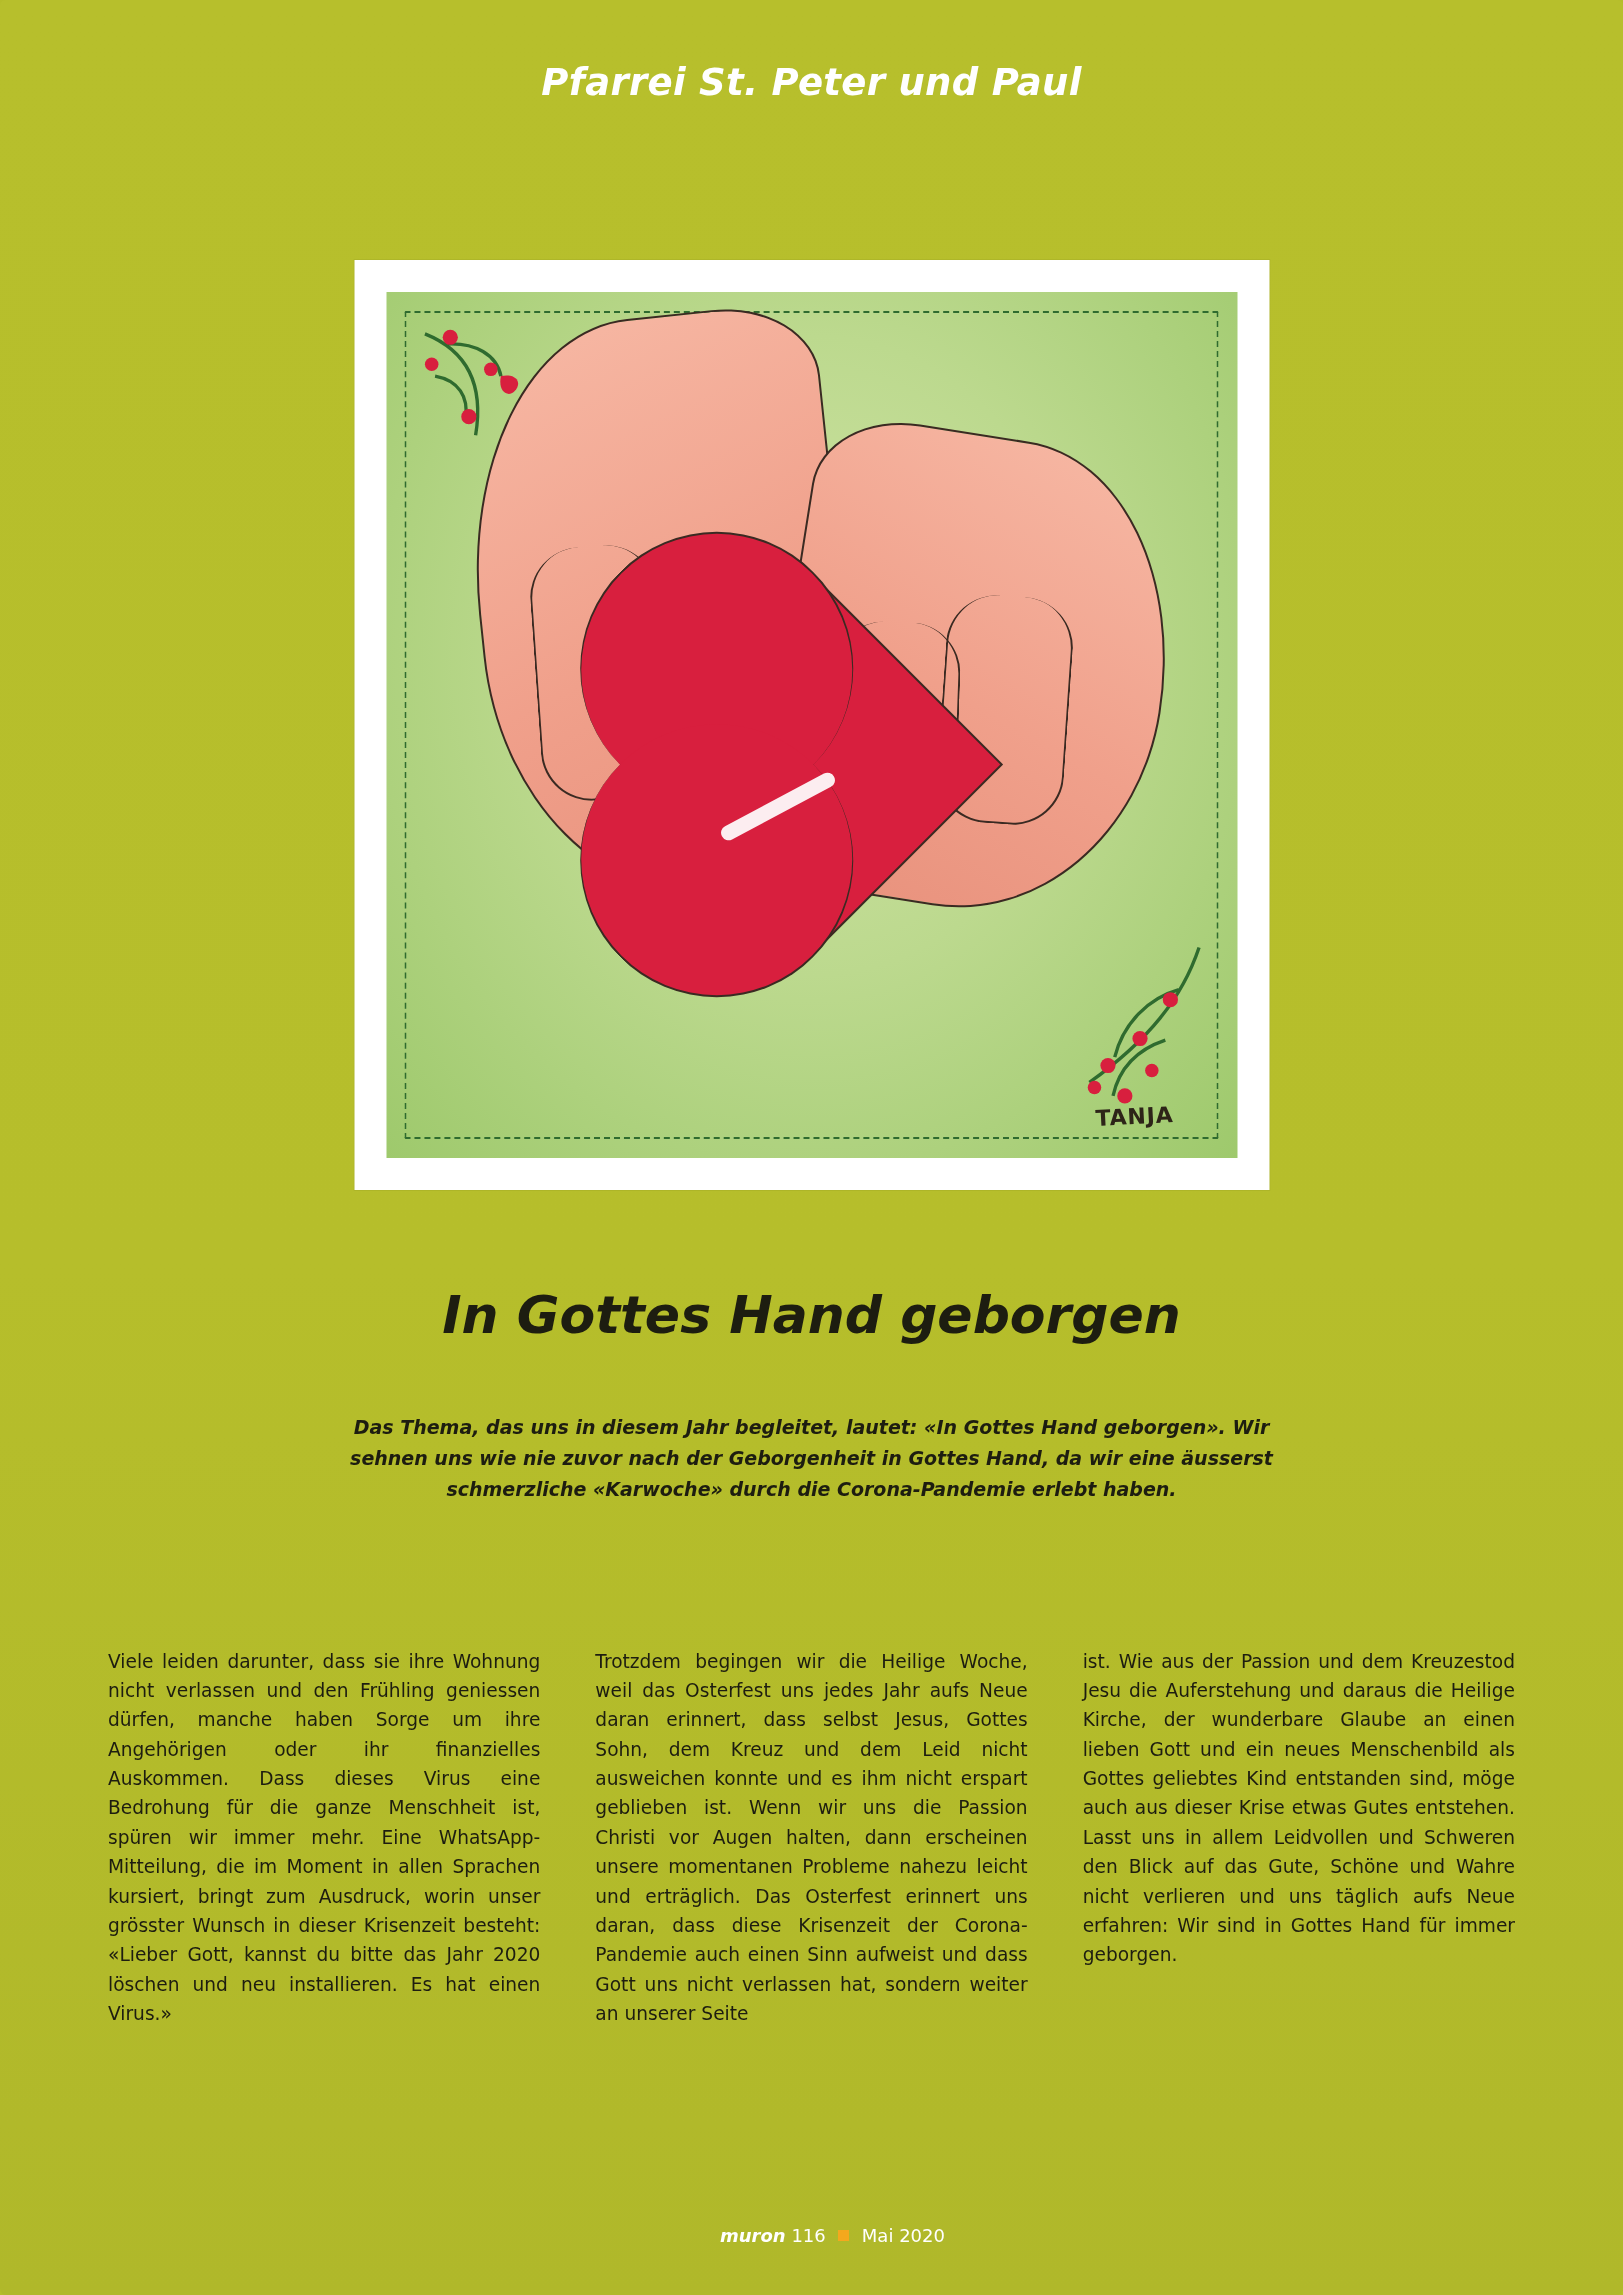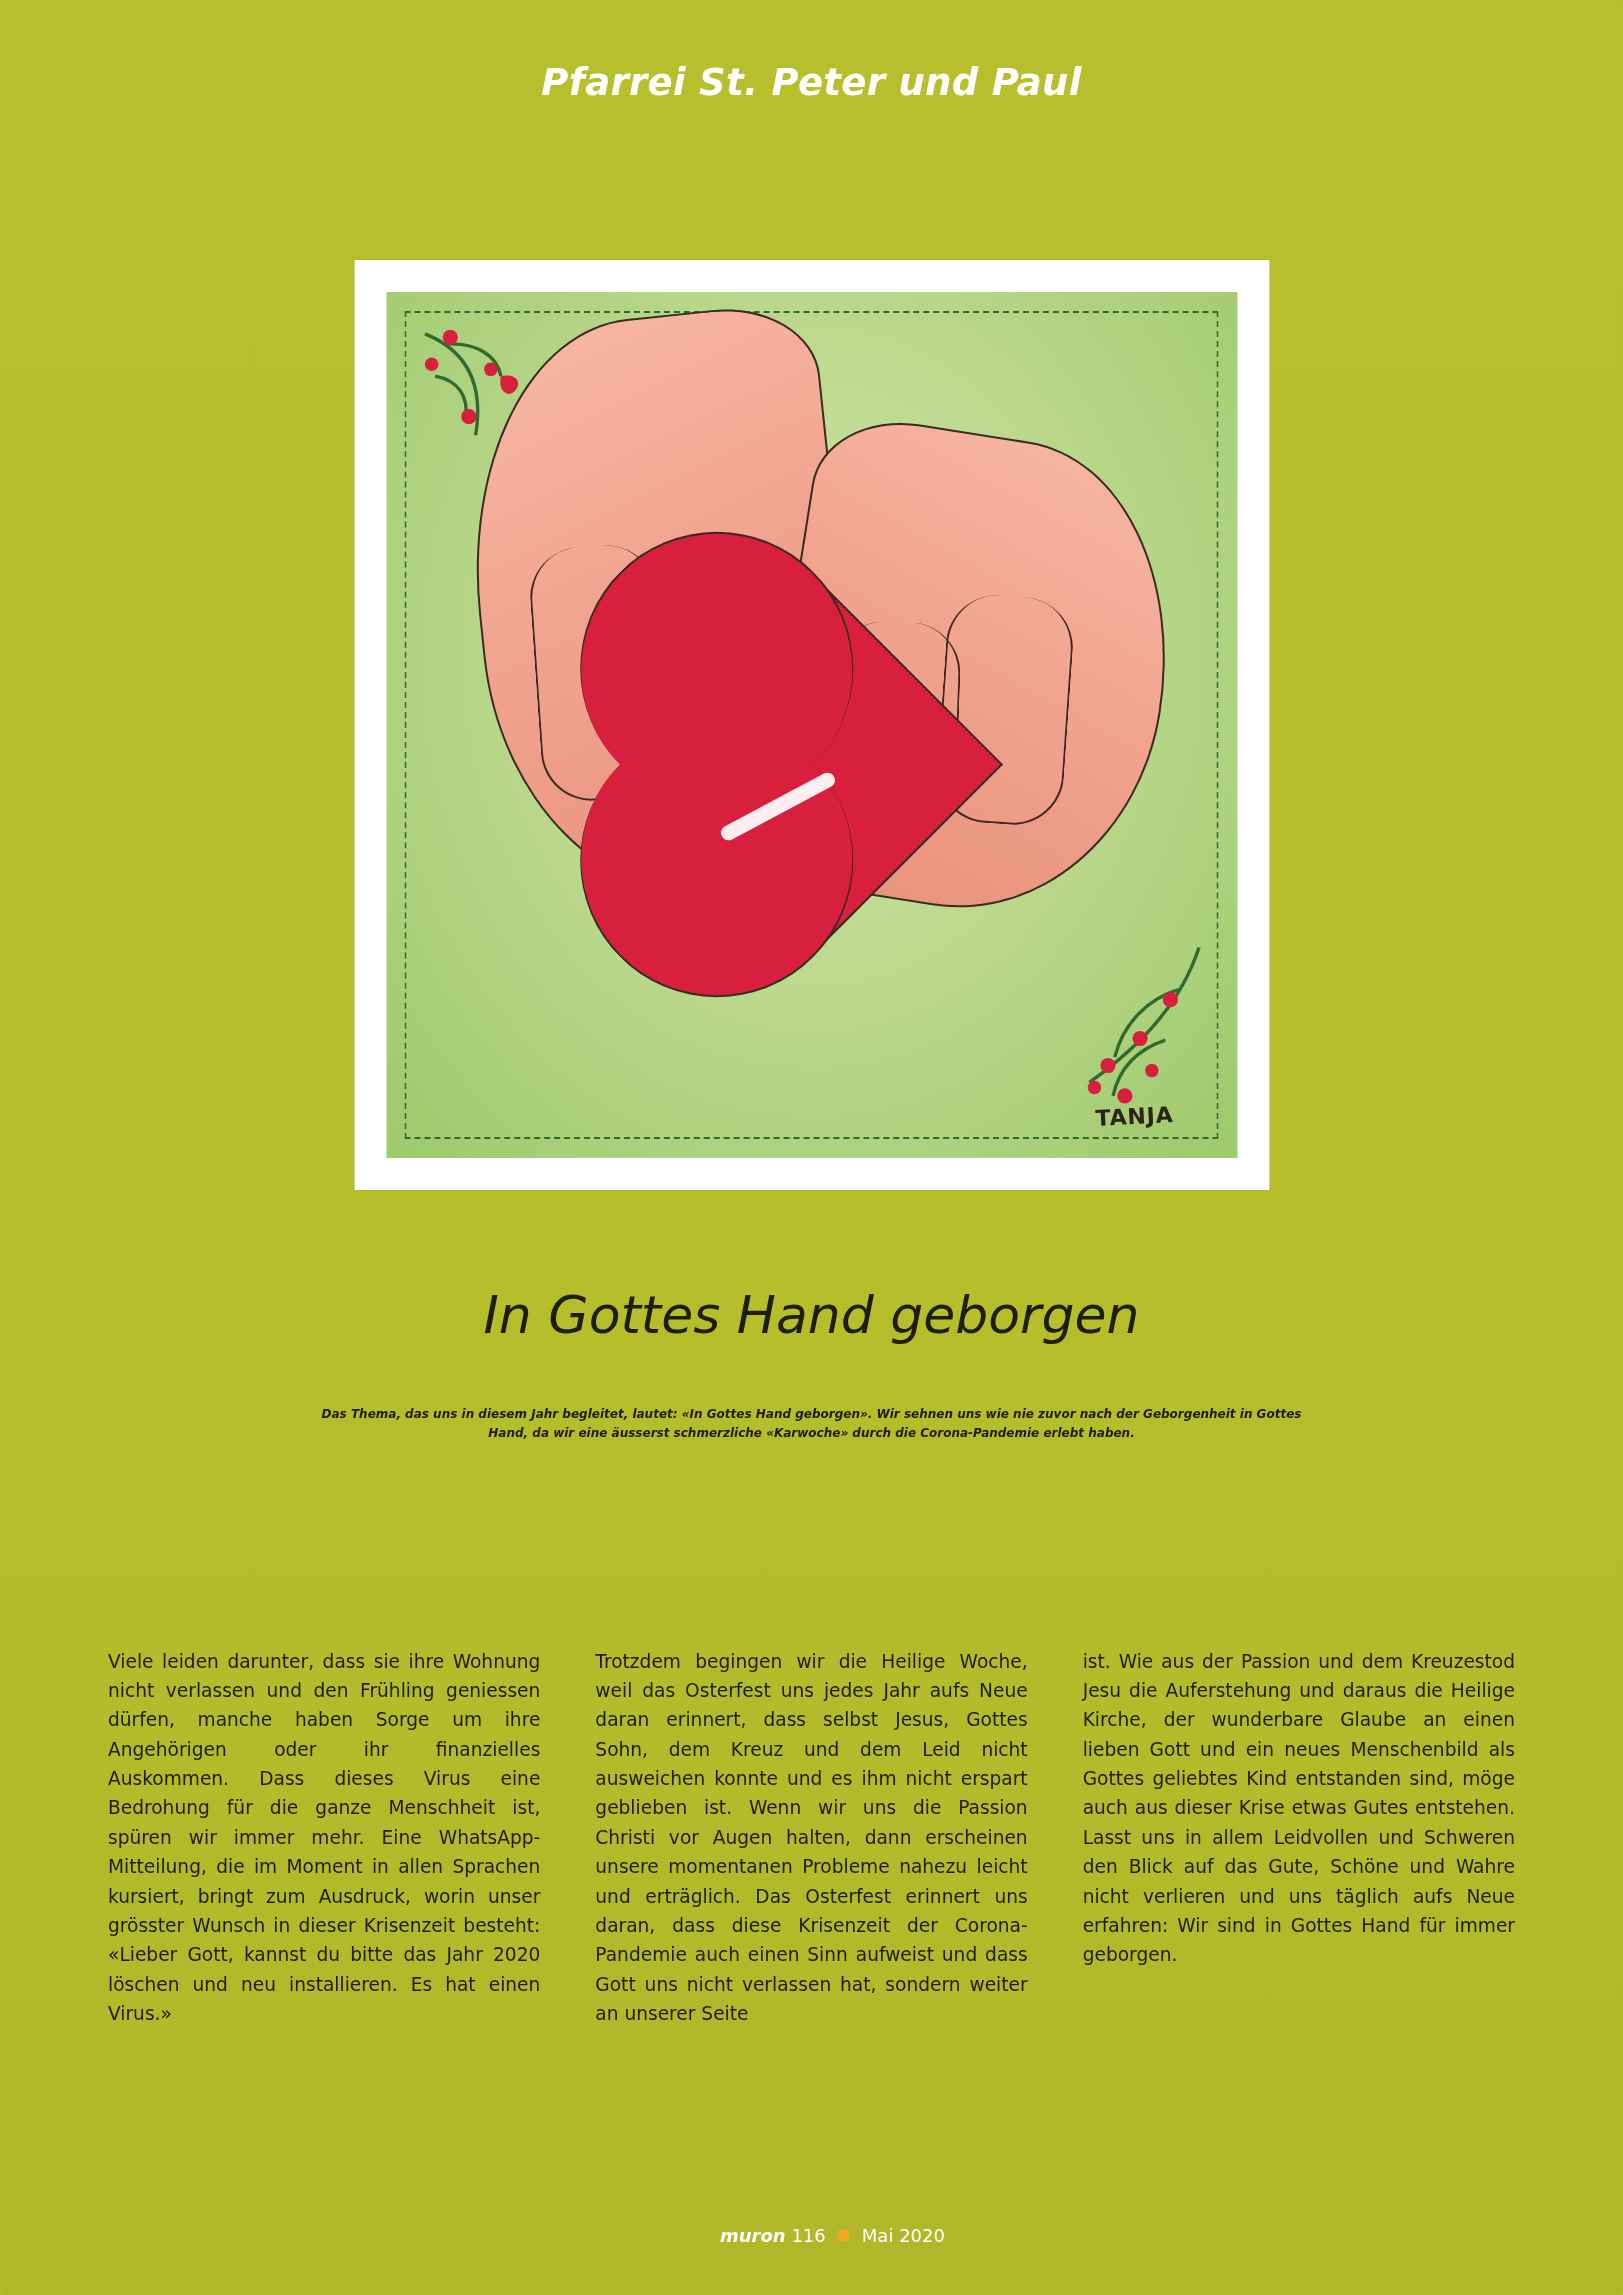--- a/index.html
+++ b/index.html
@@ -148,37 +148,37 @@
   }
 
   
   .main-title {
     position: absolute;
     top: 1250px;
     left: 0; width: 100%;
     text-align: center;
     font-family: "DejaVu Sans", sans-serif;
     font-style: italic;
-    font-weight: normal;
+    font-weight: bold;
     font-size: 52px;
     color: #1d1d10;
   }
 
   
   .lead {
     position: absolute;
     top: 1393px;
     left: 50%;
     transform: translateX(-50%);
     width: 981px;
     text-align: center;
     font-family: "DejaVu Sans", sans-serif;
     font-style: italic;
     font-weight: bold;
-    font-size: 12px;
+    font-size: 19px;
     line-height: 1.62;
     color: #1d1d10;
   }
 
   
   .columns {
     position: absolute;
     top: 1628px;
     left: 108px;
     width: 1407px;

